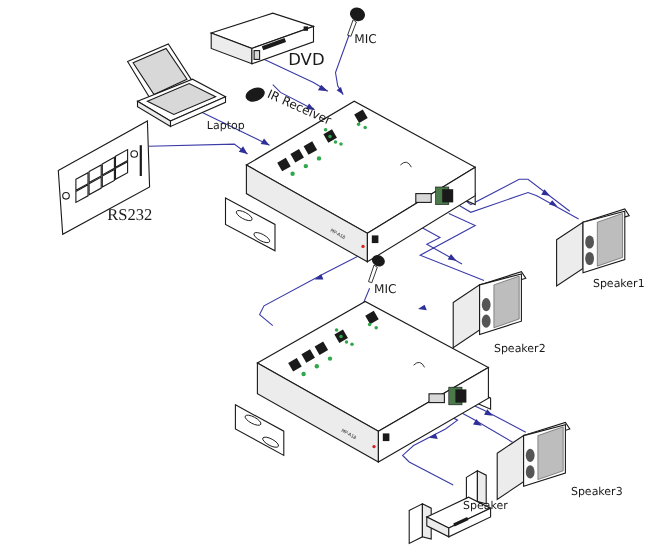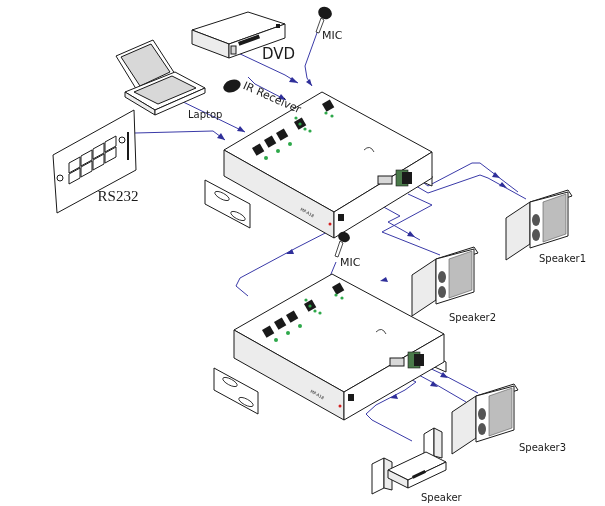--- a/index.html
+++ b/index.html
@@ -239,14 +239,14 @@
 <span class="lbl" style="left:322px;top:30px;font-size:11px;">MIC</span>
 <span class="lbl" style="left:188px;top:110px;">Laptop</span>
 <span class="lbl ir" style="left:246px;top:80px;">IR Receiver</span>
 <div class="lbl big" style="left:68px;top:188px;width:100px;">
   <div>RS232</div>
 </div>
 <span class="lbl" style="left:340px;top:257px;font-size:11px;">MIC</span>
 <span class="lbl" style="left:539px;top:254px;text-align:right;">Speaker1</span>
 <span class="lbl" style="left:449px;top:313px;">Speaker2</span>
 <span class="lbl" style="left:479px;top:443px;margin-left:40px;">Speaker3</span>
-<span class="lbl" style="left:421px;top:493px;text-align:center;">Speaker</span>
+<span class="lbl" style="left:421px;top:456px;text-align:center;">Speaker</span>
 </div>
 
 </body></html>

